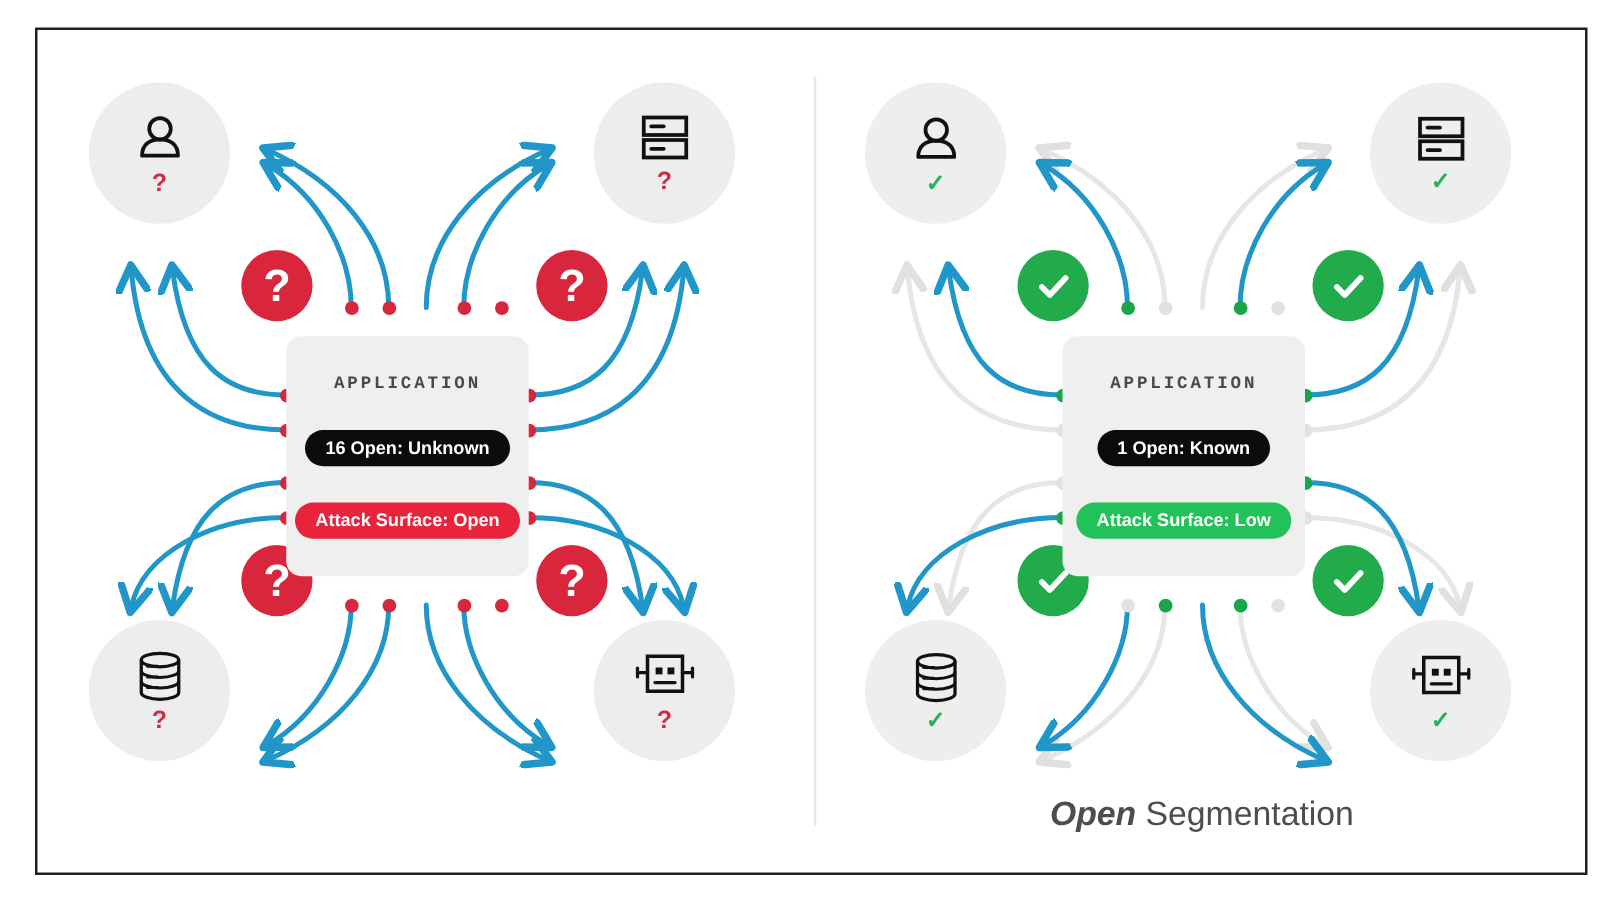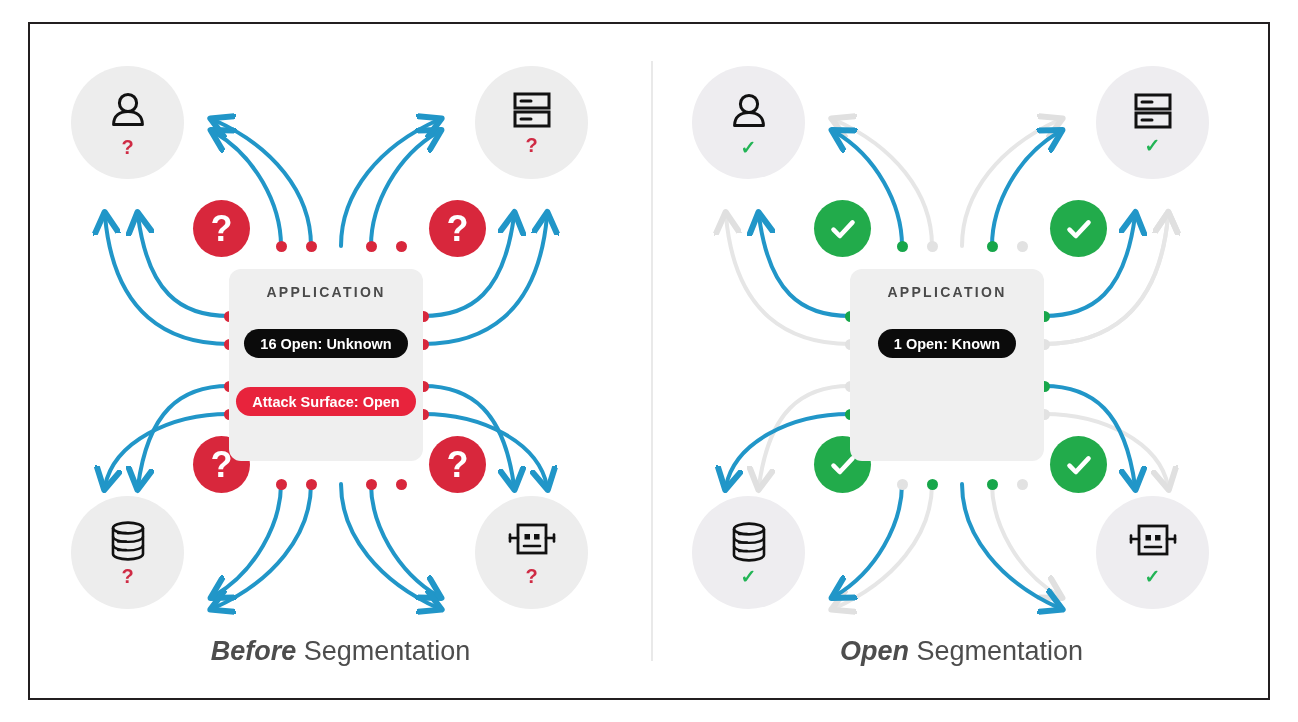--- a/index.html
+++ b/index.html
@@ -57,22 +57,22 @@
   .badge.b3{left:163px;top:412px;}
   .badge.b4{left:399px;top:412px;}
 
   
   .appbox{
     position:absolute;left:199px;top:245px;width:194px;height:192px;
     background:#efefef;border-radius:12px;
     display:flex;flex-direction:column;align-items:center;
   }
   .app-title{
-    margin-top:15px;font-size:14px;font-weight:700;letter-spacing:2.3px;
-    color:#4a4a4a;font-family:Liberation Sans, sans-serif;
+    margin-top:30px;font-size:14px;font-weight:700;letter-spacing:2.3px;
+    color:#4a4a4a;font-family:Liberation Mono, monospace;
   }
   .pill{
     margin-top:29px;height:29px;border-radius:15px;
     display:flex;align-items:center;justify-content:center;
     font-size:14.5px;font-weight:700;color:#ffffff;
     font-family:"Liberation Sans",sans-serif;padding:0 16px;white-space:nowrap;
   }
   .pill.dark{background:#0b0b0b;}
   .pill.red{background:#e8233c;}
   .pill.green{background:#22c15a;}
@@ -208,23 +208,20 @@
     <div class="dot red" style="left:388px;top:315px;"></div>
     <div class="dot red" style="left:388px;top:357px;"></div>
     <div class="dot red" style="left:388px;top:385px;"></div>
 
     <div class="appbox">
       <div class="app-title">APPLICATION</div>
       <div class="pill dark">16 Open: Unknown</div>
       <div class="pill red">Attack Surface: Open</div>
     </div>
 
-    <div class="caption">
-      <span class="it">Before</span><span class="rg"> Segmentation</span>
-    </div>
   </div>
 
   <div class="panel right">
 
     <svg class="svg-layer" viewBox="0 0 621 678">
       <defs>
         <marker id="ahA" markerWidth="7" markerHeight="7" refX="4.6" refY="3.5" orient="auto">
           <path d="M0.4,0.6 L5.6,3.5 L0.4,6.4" fill="none" stroke="#2196c8" stroke-width="1.5" stroke-linecap="round" stroke-linejoin="round"></path>
         </marker>
         <marker id="ahG" markerWidth="7" markerHeight="7" refX="4.6" refY="3.5" orient="auto">
@@ -338,20 +335,21 @@
     <div class="dot green" style="left:194px;top:385px;"></div>
 
     <div class="dot green" style="left:388px;top:287px;"></div>
     <div class="dot gray" style="left:388px;top:315px;"></div>
     <div class="dot green" style="left:388px;top:357px;"></div>
     <div class="dot gray" style="left:388px;top:385px;"></div>
 
     <div class="appbox">
       <div class="app-title">APPLICATION</div>
       <div class="pill dark">1 Open: Known</div>
+      <div class="pill green">Attack Surface: Low</div>
     </div>
 
     <div class="caption">
       <span class="it">Open</span><span class="rg"> Segmentation</span>
     </div>
   </div>
 
 </div>
 
 </body></html>

